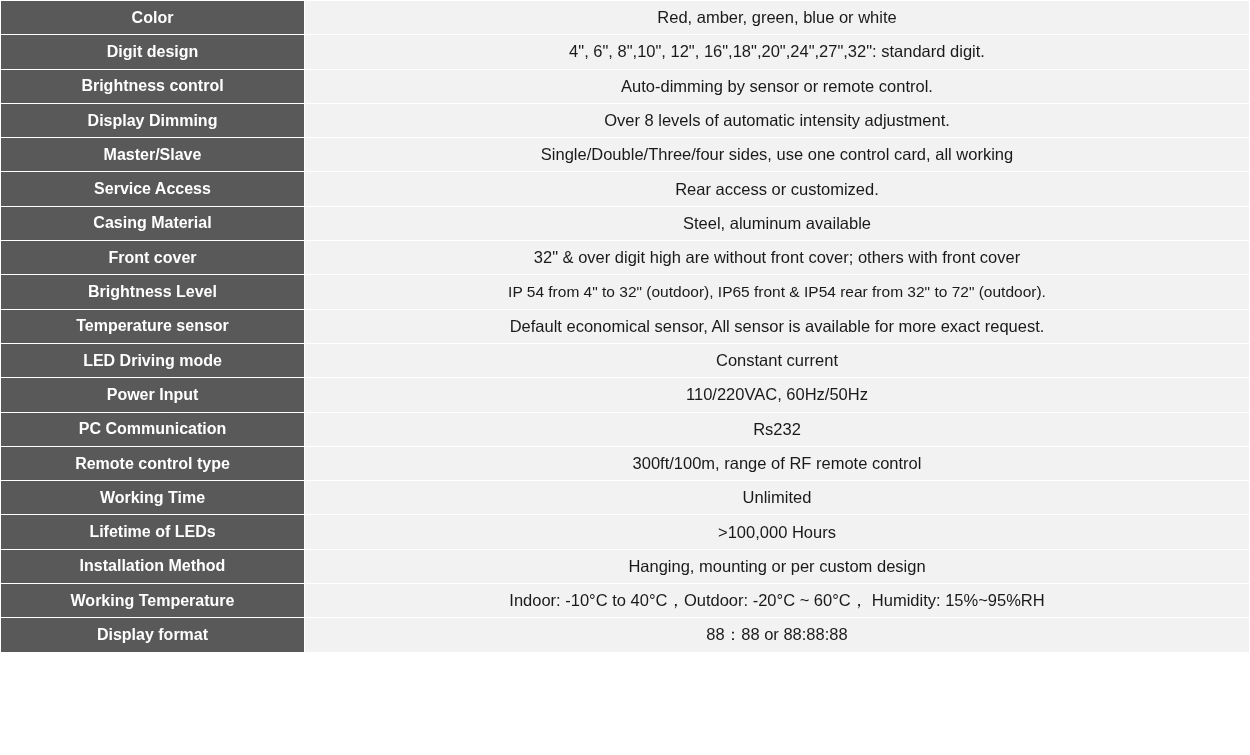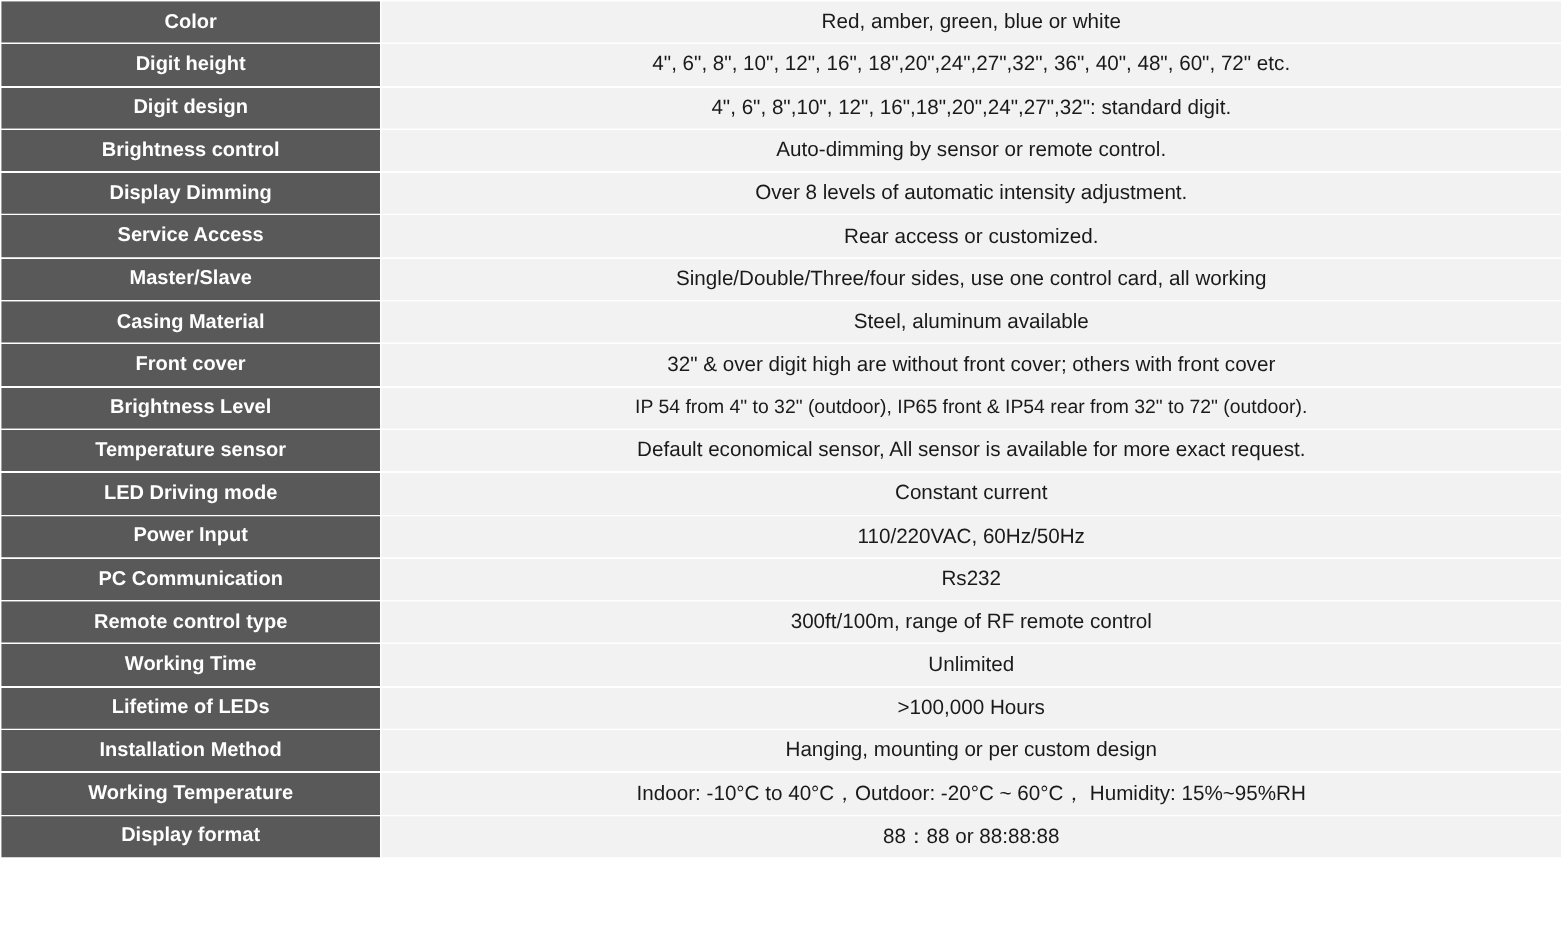--- a/index.html
+++ b/index.html
@@ -52,42 +52,38 @@
 </head>
 <body>
 
 <table class="spec-table">
   <tbody>
     <tr>
       <td class="label-cell">Color</td>
       <td class="value-cell">Red, amber, green, blue or white</td>
     </tr>
     <tr>
-      <td class="label-cell">Digit height</td>
-      <td class="value-cell">4", 6", 8", 10", 12", 16", 18",20",24",27",32", 36", 40", 48", 60", 72" etc.</td>
-    </tr>
-    <tr>
       <td class="label-cell">Digit design</td>
       <td class="value-cell">4", 6", 8",10", 12", 16",18",20",24",27",32": standard digit.</td>
     </tr>
     <tr>
       <td class="label-cell">Brightness control</td>
       <td class="value-cell">Auto-dimming by sensor or remote control.</td>
     </tr>
     <tr>
       <td class="label-cell">Display Dimming</td>
       <td class="value-cell">Over 8 levels of automatic intensity adjustment.</td>
     </tr>
     <tr>
+      <td class="label-cell">Master/Slave</td>
+      <td class="value-cell">Single/Double/Three/four sides, use one control card, all working</td>
+    </tr>
+    <tr>
       <td class="label-cell">Service Access</td>
       <td class="value-cell">Rear access or customized.</td>
-    </tr>
-    <tr>
-      <td class="label-cell">Master/Slave</td>
-      <td class="value-cell">Single/Double/Three/four sides, use one control card, all working</td>
     </tr>
     <tr>
       <td class="label-cell">Casing Material</td>
       <td class="value-cell">Steel, aluminum available</td>
     </tr>
     <tr>
       <td class="label-cell">Front cover</td>
       <td class="value-cell">32" &amp; over digit high are without front cover; others with front cover</td>
     </tr>
     <tr>

